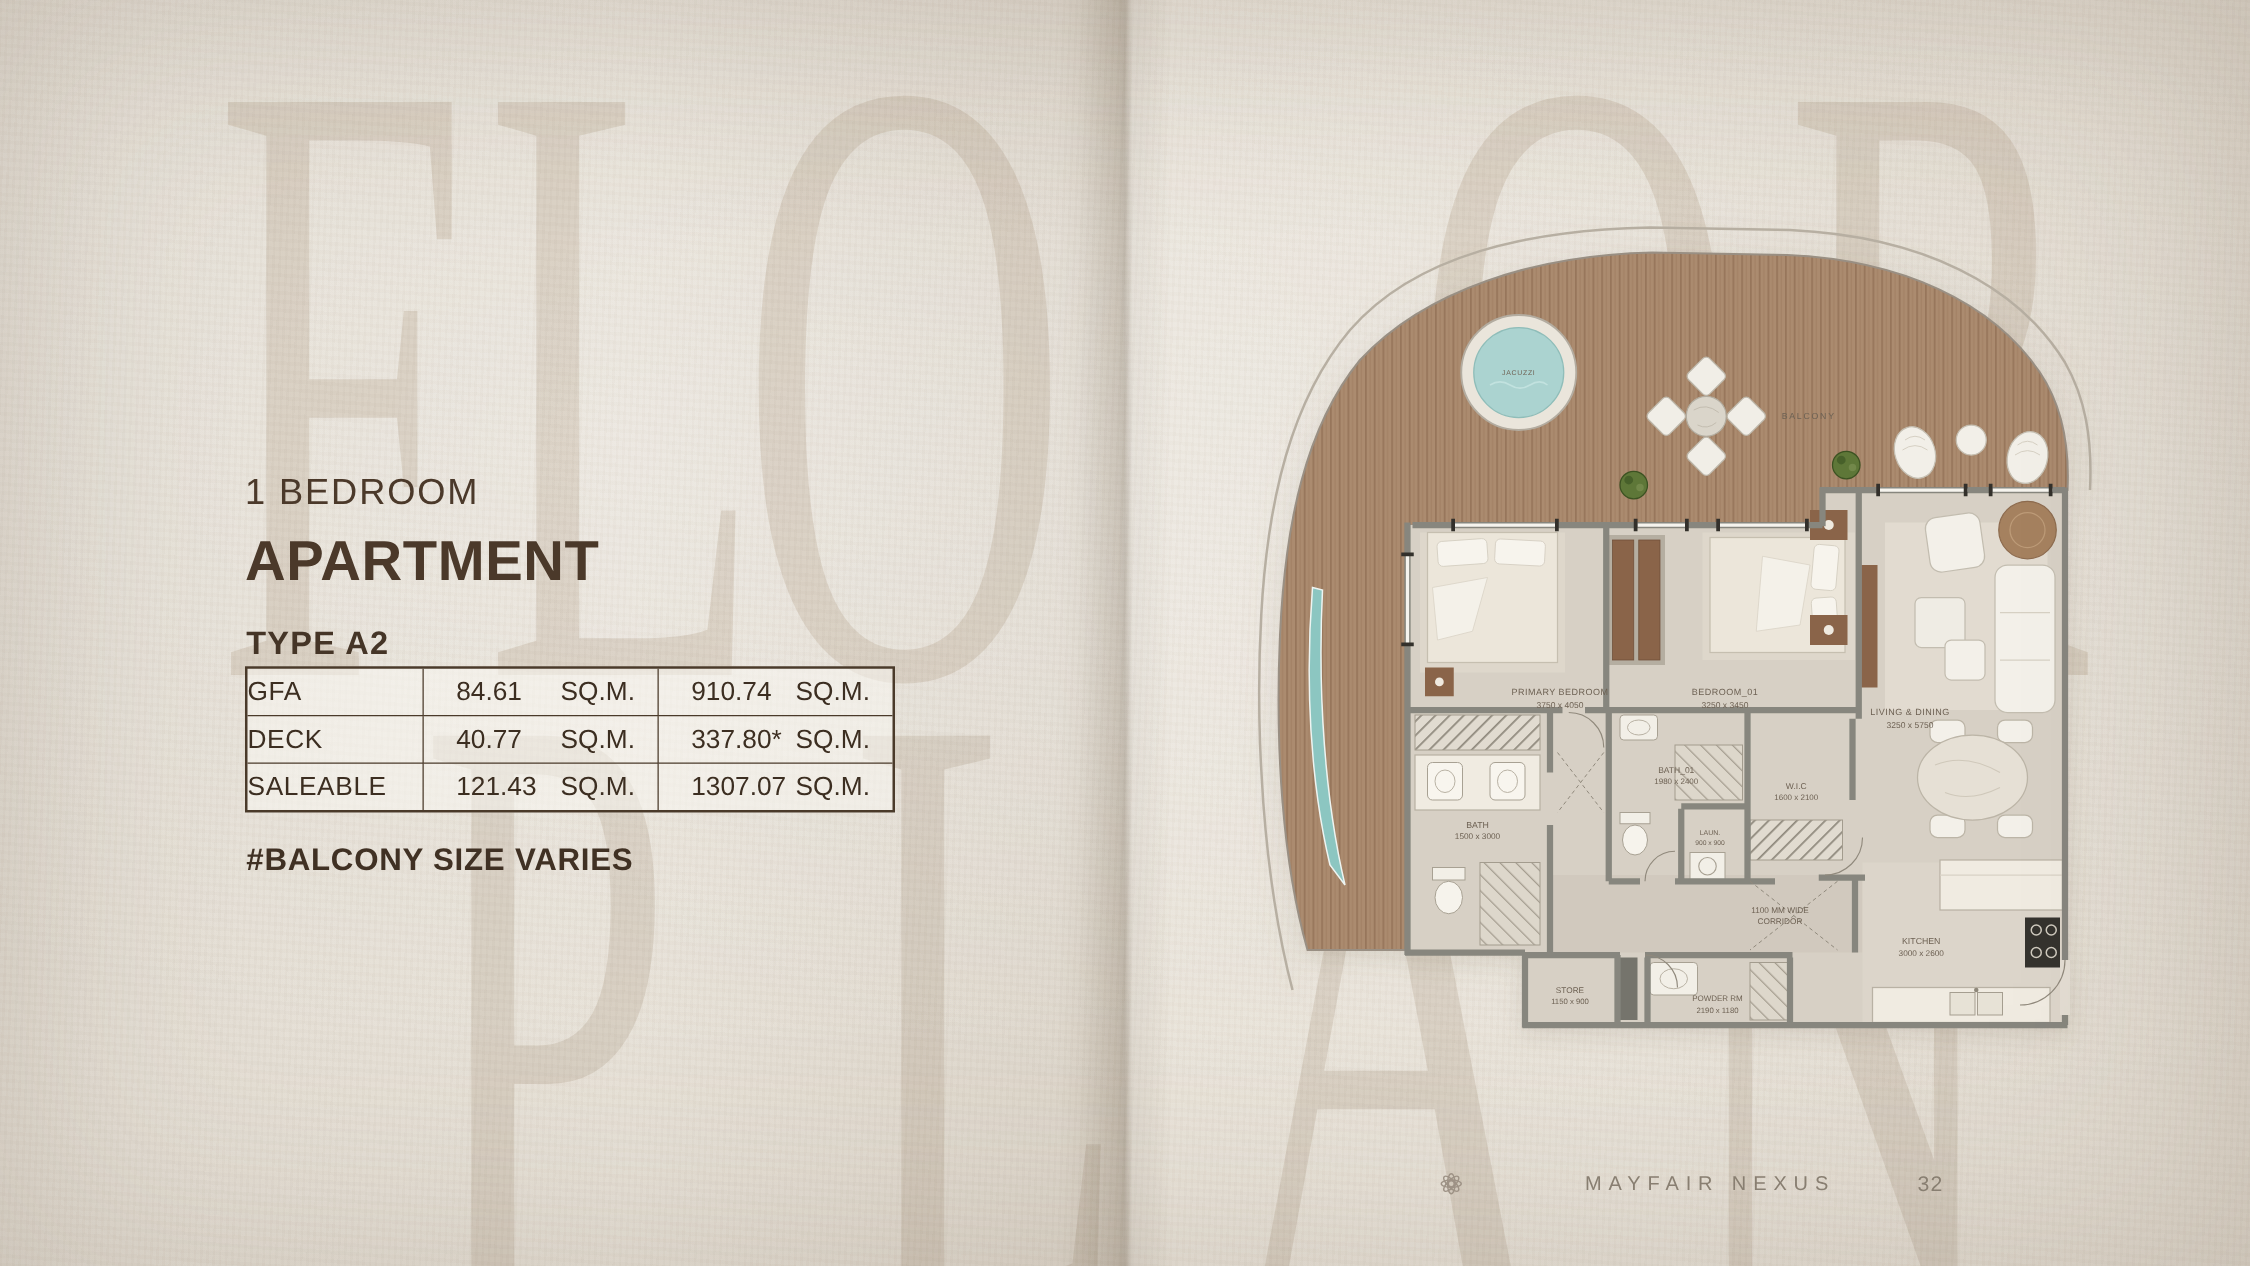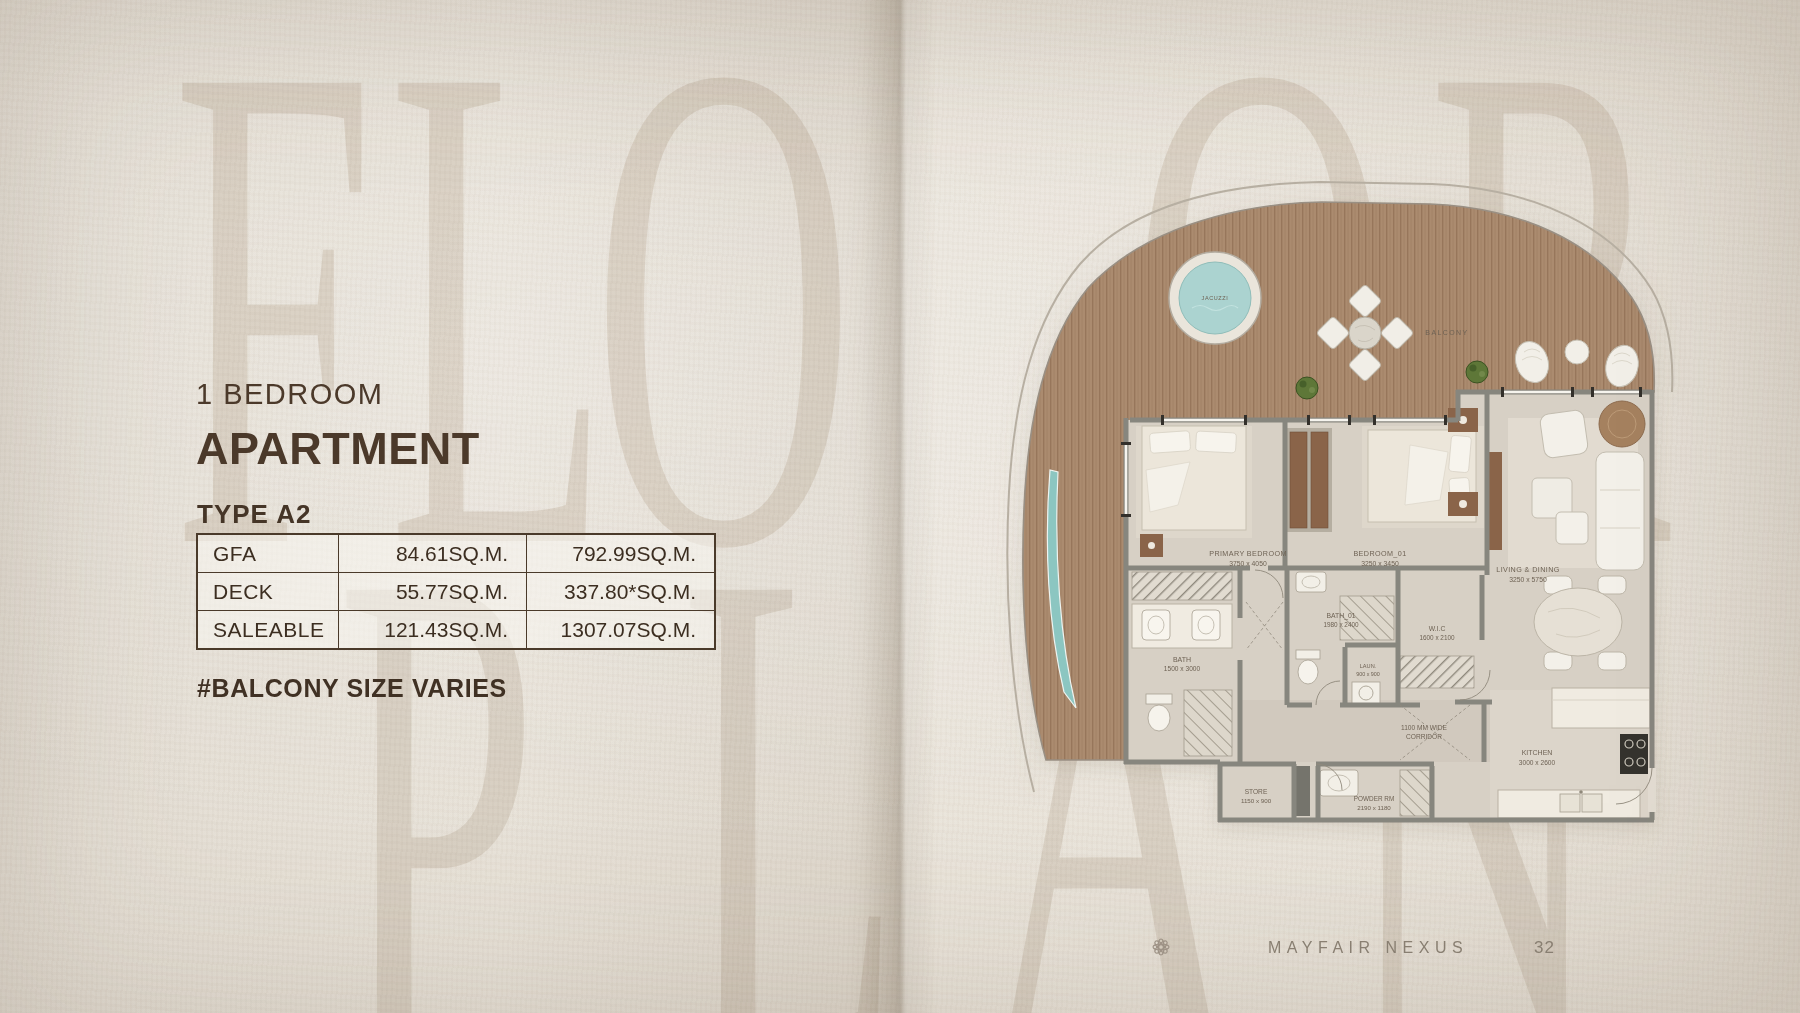--- a/index.html
+++ b/index.html
@@ -40,22 +40,22 @@
     display:grid;grid-template-columns:141px 188px 187px;
     border:2px solid #4a3a2a;background:rgba(250,248,242,0.55);
     color:#3c2e21;font-size:21px;
   }
   .area-table .cell{
     height:37px;display:flex;align-items:center;
     border-bottom:1.3px solid #4a3a2a;border-right:1.3px solid #4a3a2a;
   }
   .area-table .cell.last-col{border-right:none;}
   .area-table .cell.last-row{border-bottom:none;}
-  .area-table .label-cell{padding-left:15px;letter-spacing:0.5px;}
-  .area-table .value-cell{justify-content:flex-end;padding:0 18px 0 26px;}
+  .area-table .label-cell{letter-spacing:0.5px;}
+  .area-table .value-cell{justify-content:space-between;padding:0 18px 0 26px;}
   .note{position:absolute;left:197px;top:674px;font-size:25px;font-weight:700;letter-spacing:0.6px;color:#403124;}
   
   .plan{position:absolute;left:980px;top:180px;width:700px;height:660px;filter:drop-shadow(0 5px 9px rgba(90,70,50,0.12));}
   .plan text{font-family:"Liberation Sans", sans-serif;fill:#6e6254;}
   
   .footer-brand{position:absolute;left:1268px;top:939px;font-size:16px;letter-spacing:5.5px;color:#8b8275;text-align:center;}
   .footer-page{position:absolute;left:1534px;top:938px;font-size:17px;letter-spacing:1px;color:#8b8275;}
   .footer-logo{position:absolute;left:1146px;top:932px;width:30px;height:30px;}
 </style>
 </head>
@@ -86,26 +86,26 @@
 </div>
 <div class="type-label">TYPE A2</div>
 
 <div class="area-table">
   <div class="cell label-cell">GFA</div>
   <div class="cell value-cell">
     <span>84.61</span>
     <span>SQ.M.</span>
   </div>
   <div class="cell value-cell last-col">
-    <span>792.99</span>
+    <span>910.74</span>
     <span>SQ.M.</span>
   </div>
   <div class="cell label-cell">DECK</div>
   <div class="cell value-cell">
-    <span>55.77</span>
+    <span>40.77</span>
     <span>SQ.M.</span>
   </div>
   <div class="cell value-cell last-col">
     <span>337.80*</span>
     <span>SQ.M.</span>
   </div>
   <div class="cell label-cell last-row">SALEABLE</div>
   <div class="cell value-cell last-row">
     <span>121.43</span>
     <span>SQ.M.</span>

